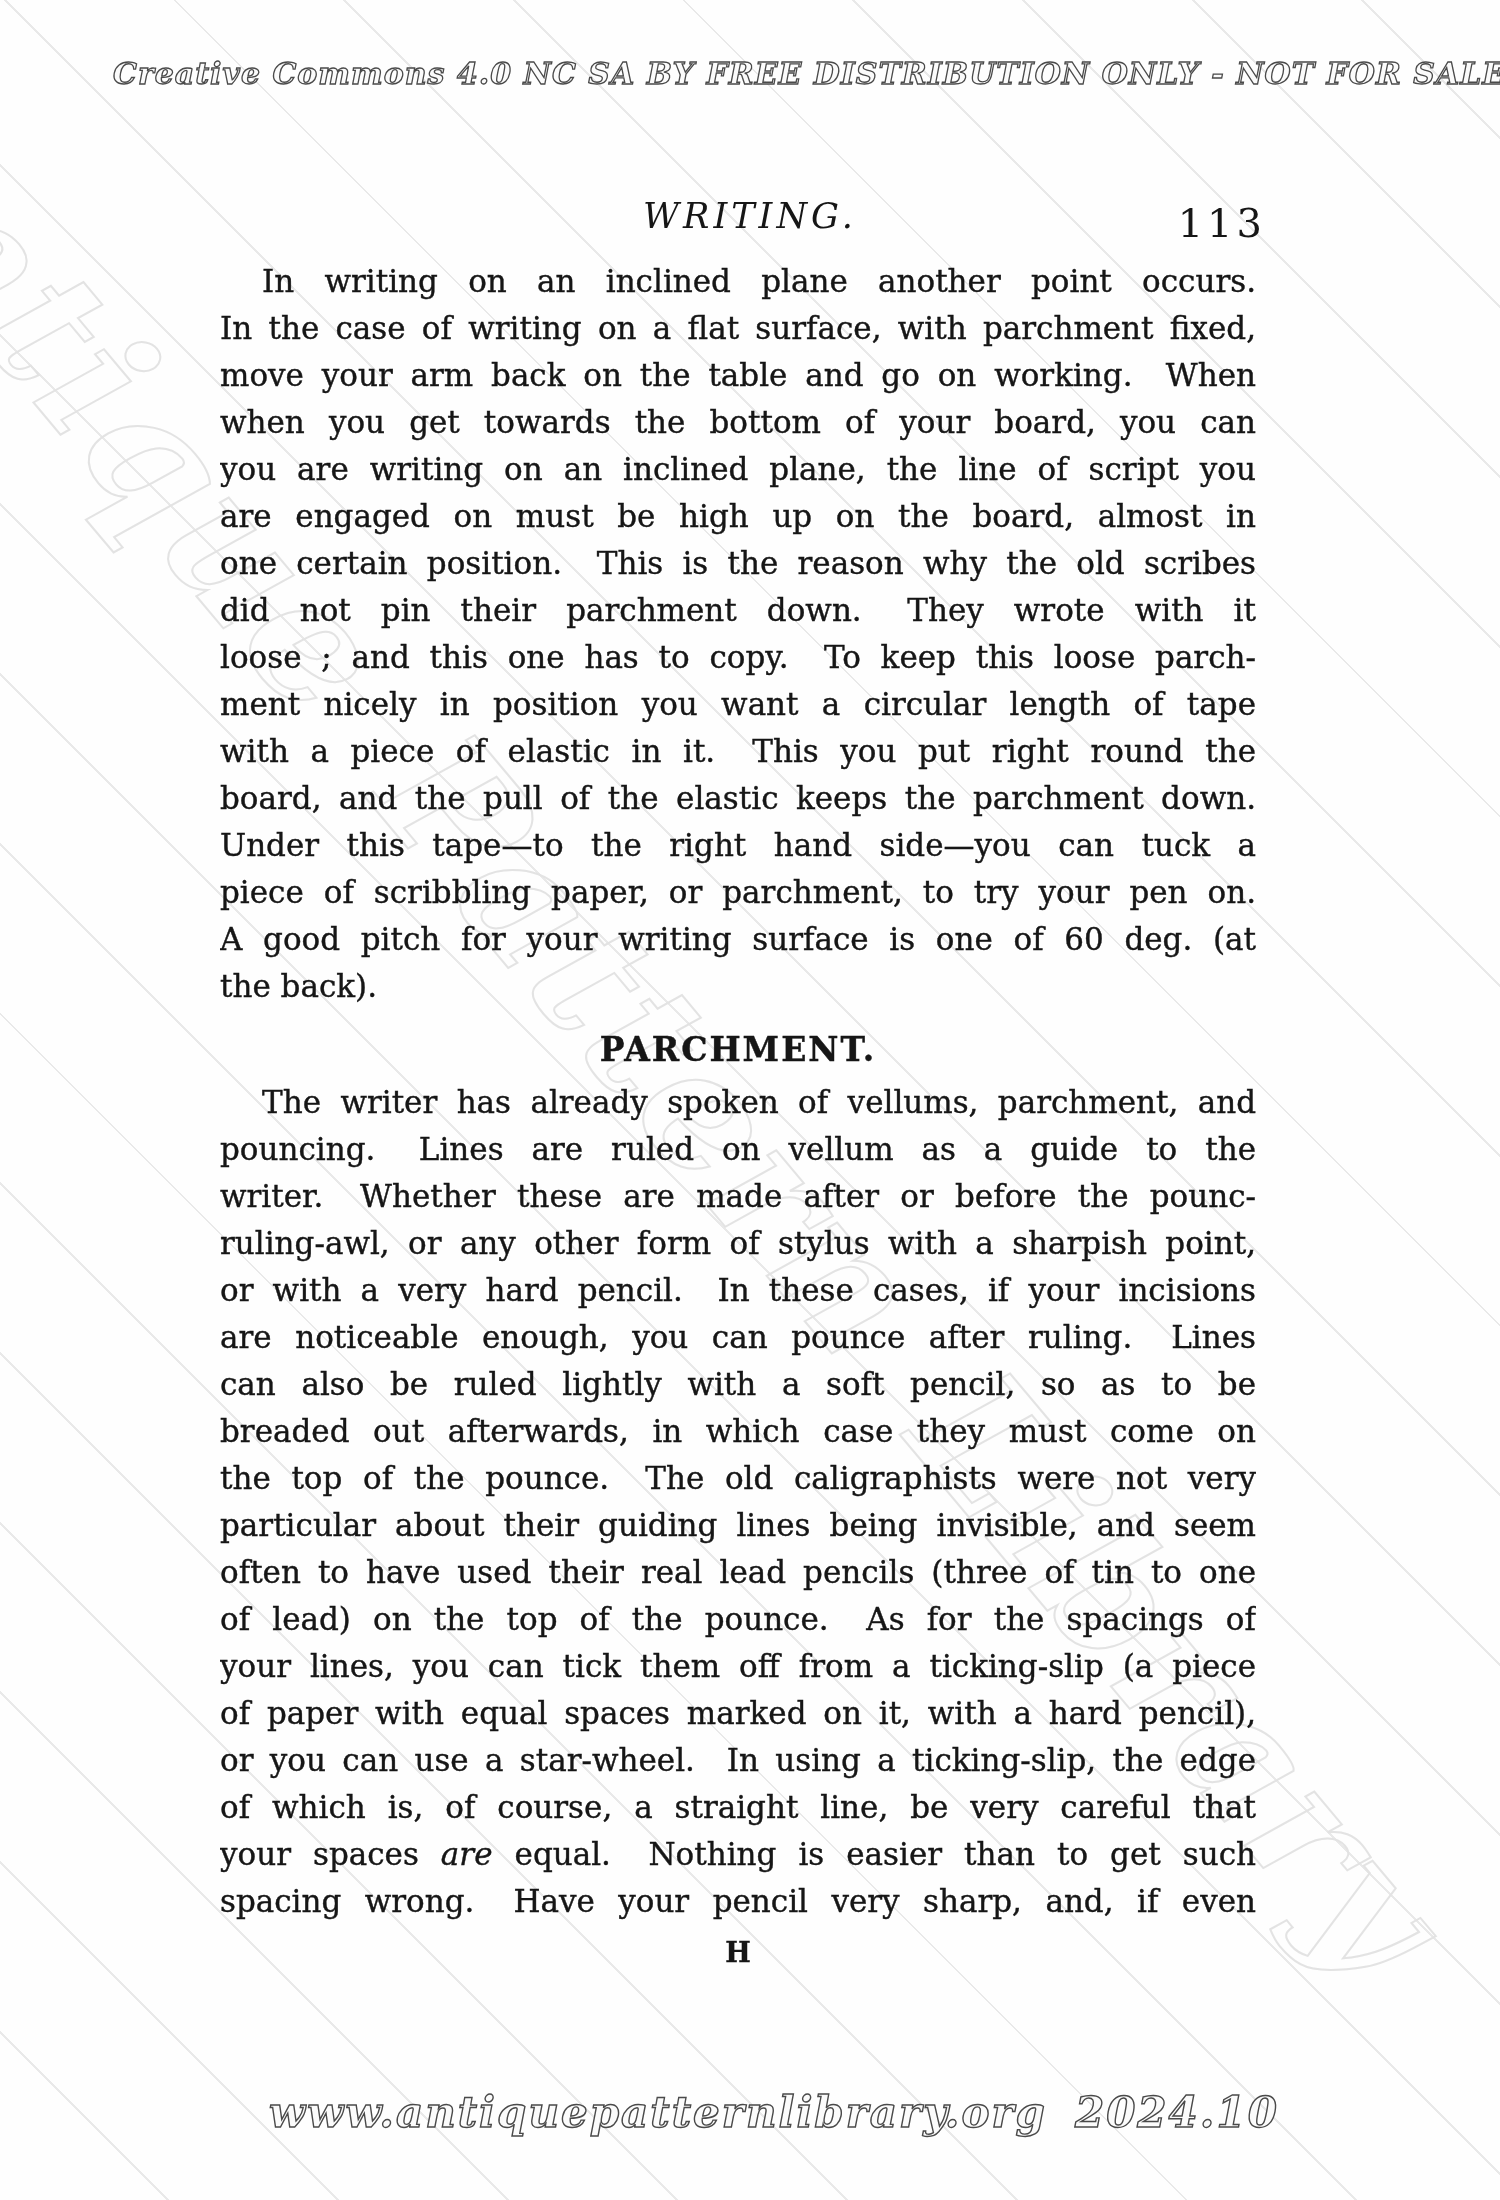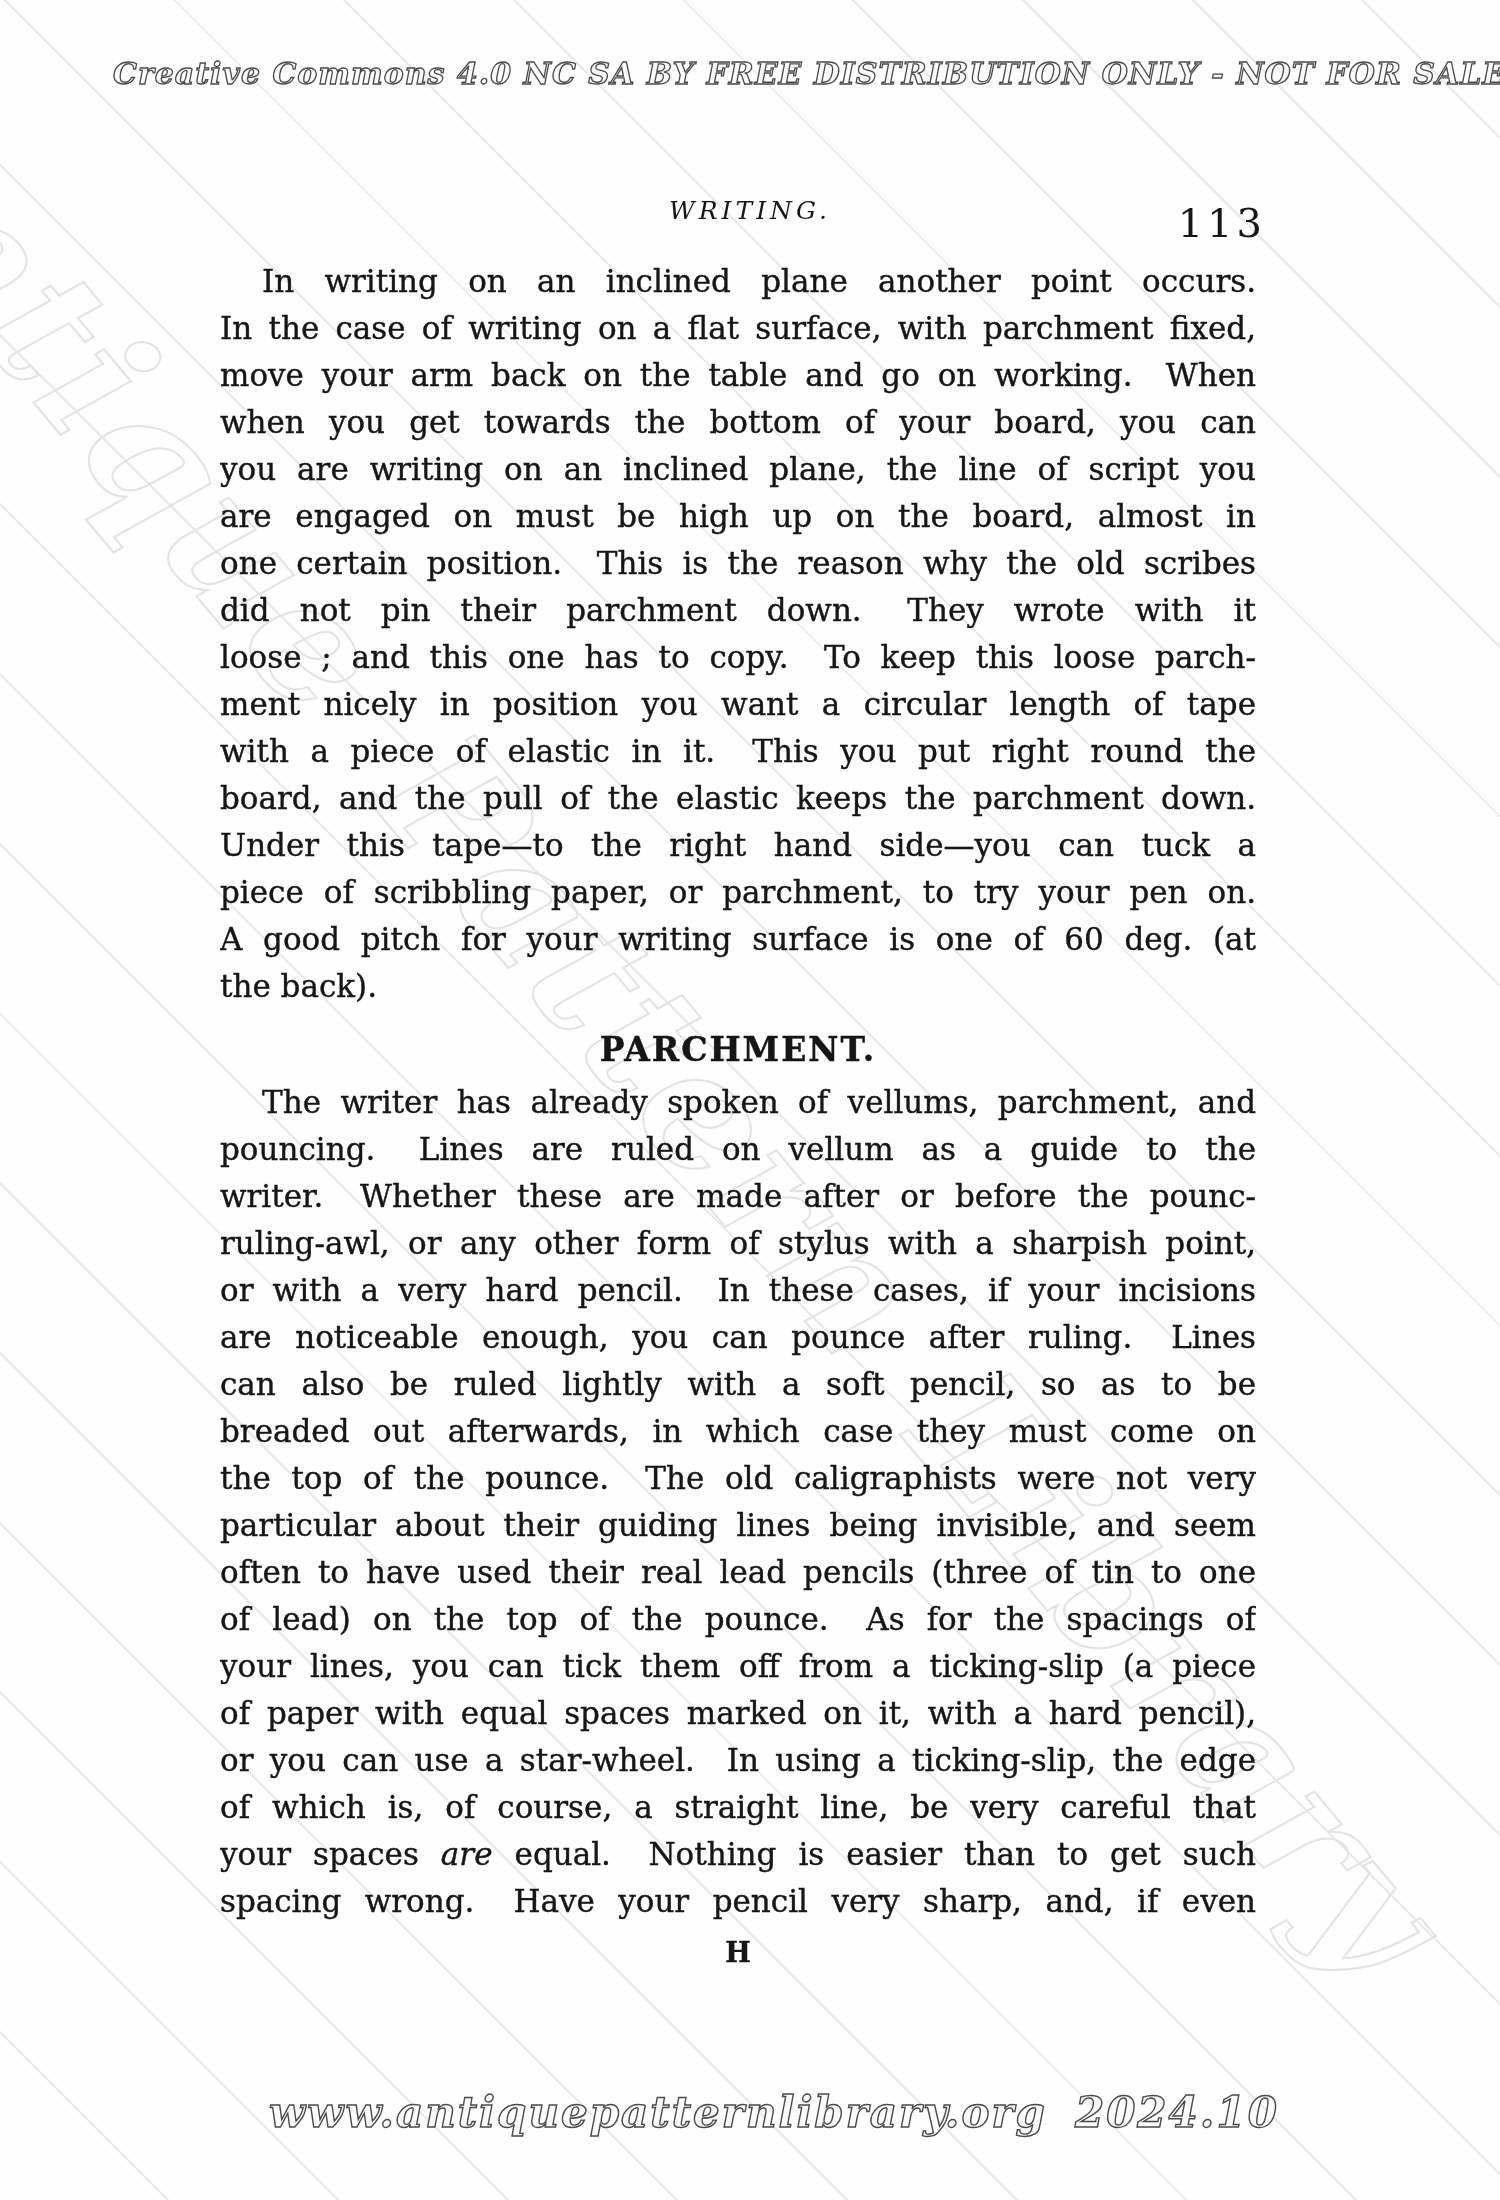--- a/index.html
+++ b/index.html
@@ -34,21 +34,21 @@
     font-size:30px;letter-spacing:1px;
     color:#fbfbfb;
     -webkit-text-stroke:1.3px #4a4a4a;
     white-space:nowrap;
   }
   .page-head{
     position:absolute;left:232px;top:196px;width:1036px;z-index:2;
   }
   .running-title{
     display:block;text-align:center;
-    font-style:italic;font-size:25px;letter-spacing:4px;
+    font-style:italic;font-size:35px;letter-spacing:4px;
   }
   .page-number{
     position:absolute;right:2px;top:4px;
     font-size:40px;letter-spacing:4px;
   }
   .body-text{
     position:absolute;left:220px;top:258px;width:1036px;z-index:2;
     font-size:31px;line-height:47px;
     -webkit-text-stroke:0.4px #161616;
   }

